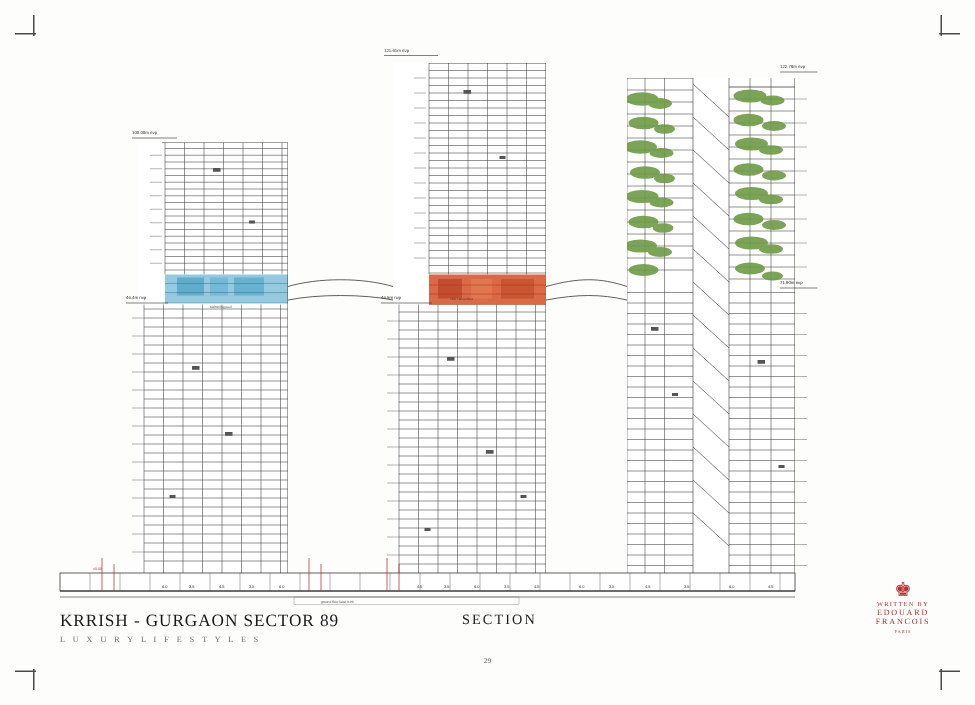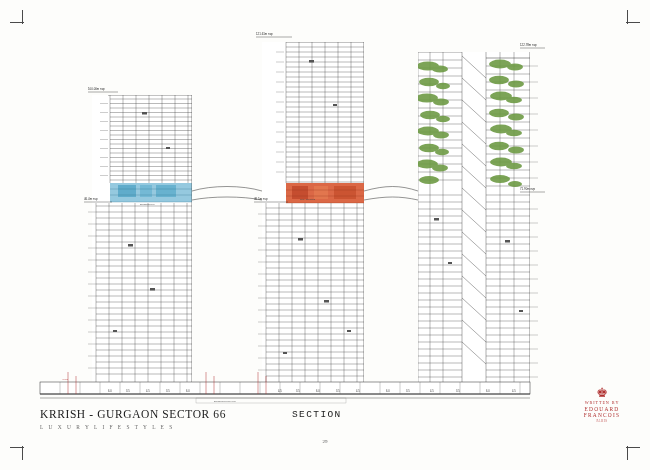--- a/index.html
+++ b/index.html
@@ -53,23 +53,23 @@
   #project-sub {
     margin-top: 4px;
     font-family: "Liberation Serif", serif;
     font-size: 5.4px;
     letter-spacing: 2.0px;
     color: #6a6a6a;
     white-space: nowrap;
   }
   #sheet-name {
     position: absolute;
-    left: 292px;
+    left: 308px;
     top: 409px;
-    font-family: Liberation Mono, monospace;
+    font-family: Liberation Serif, serif;
     font-size: 9.5px;
     letter-spacing: 1.4px;
     color: #1a1a1a;
   }
   #page-number {
     position: absolute;
     left: 0;
     top: 439px;
     width: 650px;
     text-align: center;
@@ -716,21 +716,21 @@
       <text class="dim-txt" x="430" y="392">4.5</text>
       <text class="dim-txt" x="456" y="392">3.5</text>
       <text class="dim-txt" x="486" y="392">6.0</text>
       <text class="dim-txt" x="512" y="392">4.5</text>
     </g>
 
     <text class="red-txt" x="62" y="380">±0.00</text>
   </svg>
 
   <div id="titleblock">
-    <div id="project-title">KRRISH - GURGAON SECTOR 66</div>
+    <div id="project-title">KRRISH - GURGAON SECTOR 89</div>
     <div id="project-sub">L U X U R Y   L I F E S T Y L E S</div>
   </div>
   <div id="sheet-name">SECTION</div>
   <div id="page-number">29</div>
 
   <div id="logo-stamp">
     <div class="crown">♚</div>
     <div class="l1">WRITTEN BY</div>
     <div class="l2">EDOUARD</div>
     <div class="l3">FRANCOIS</div>

